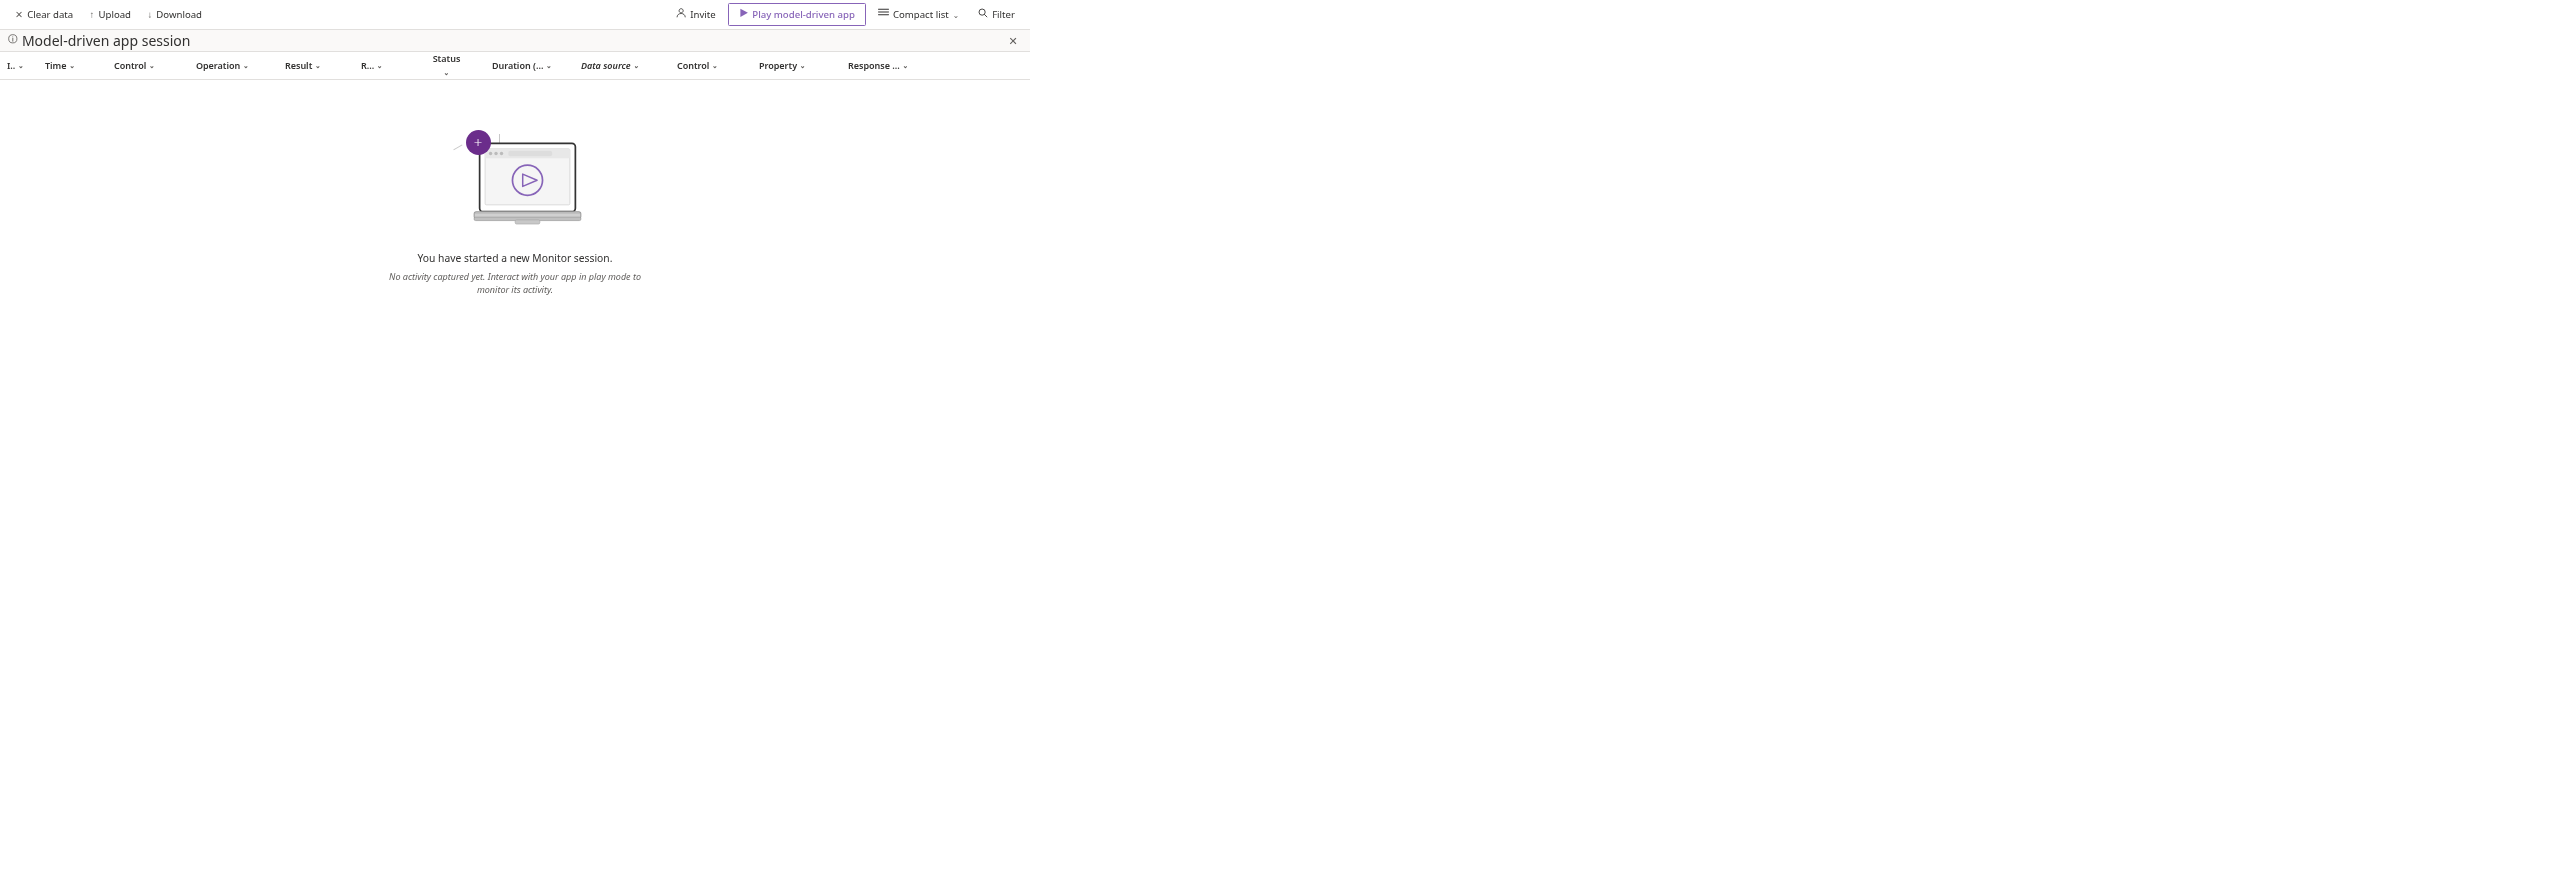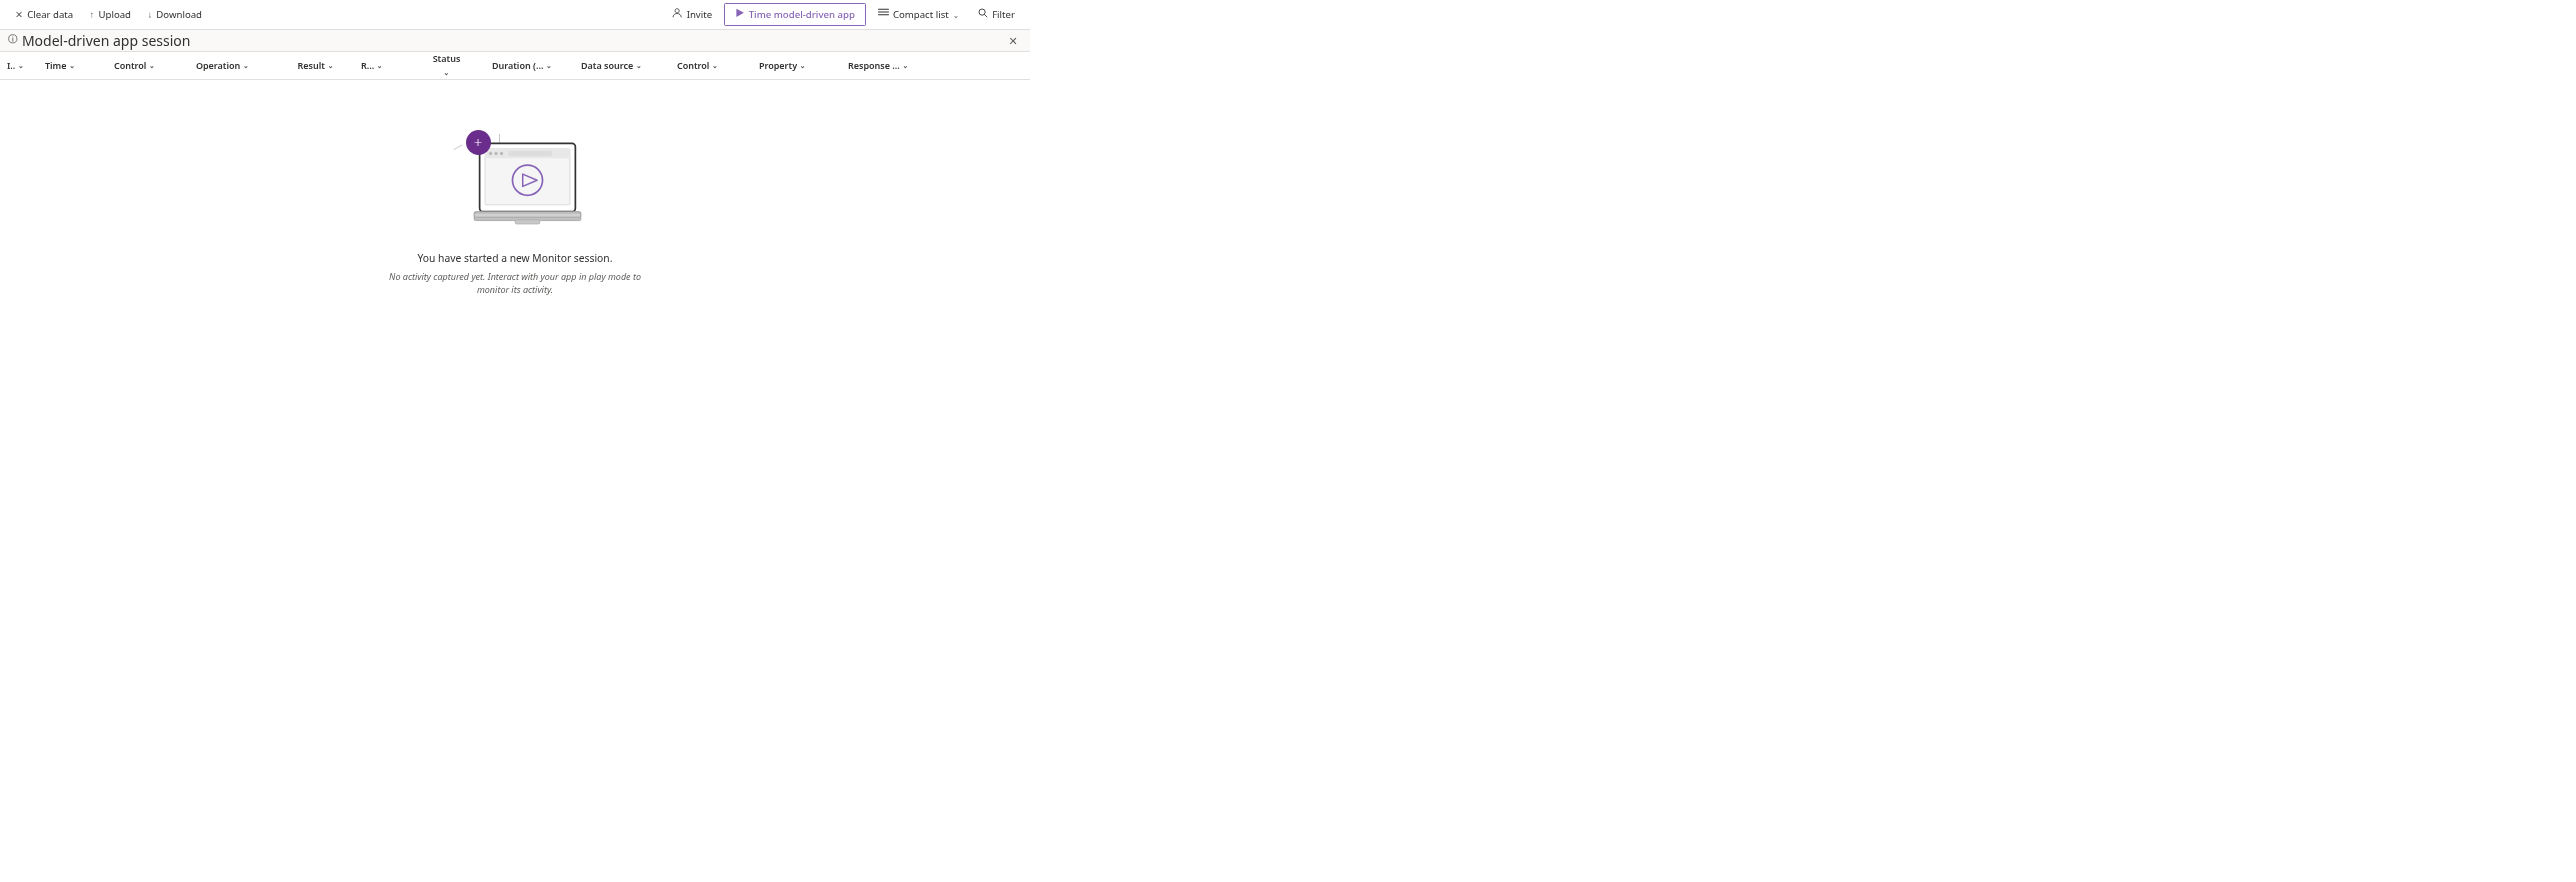--- a/index.html
+++ b/index.html
@@ -161,25 +161,25 @@
     .col-header .chevron {
       font-size: 6.9px;
       color: #605e5c;
     }
 
     
     .col-id { width: 38px; }
     .col-time { width: 69px; }
     .col-category { width: 82px; }
     .col-operation { width: 89px; }
-    .col-result { width: 76px; justify-content: center; }
+    .col-result { width: 76px; }
     .col-r { width: 55px; }
     .col-status { width: 76px; flex-direction: column; }
     .col-duration { width: 89px; }
-    .col-datasource { width: 96px; }
+    .col-datasource { width: 96px; font-style: italic; }
     .col-control { width: 82px; }
     .col-property { width: 89px; }
     .col-response { width: 110px; }
 
     
     .main-content {
       display: flex;
       flex-direction: column;
       align-items: center;
       justify-content: center;
@@ -298,21 +298,21 @@
         </svg>
       </span>
       <span>Invite</span>
     </button>
     <button class="btn-play-model">
       <span>
         <svg width="9.6" height="9.6" viewBox="0 0 14 14" fill="none" xmlns="http://www.w3.org/2000/svg">
           <polygon points="2,1 13,7 2,13" fill="#8764b8"></polygon>
         </svg>
       </span>
-      <span>Time model-driven app</span>
+      <span>Play model-driven app</span>
     </button>
     <button class="compact-list-btn">
       <span>
         <svg width="11" height="9.6" viewBox="0 0 16 14" fill="none" xmlns="http://www.w3.org/2000/svg">
           <rect x="0" y="1" width="16" height="1.5" fill="#323130" rx="0.5"></rect>
           <rect x="0" y="5" width="16" height="1.5" fill="#323130" rx="0.5"></rect>
           <rect x="0" y="9" width="16" height="1.5" fill="#323130" rx="0.5"></rect>
         </svg>
       </span>
       <span>Compact list</span>

